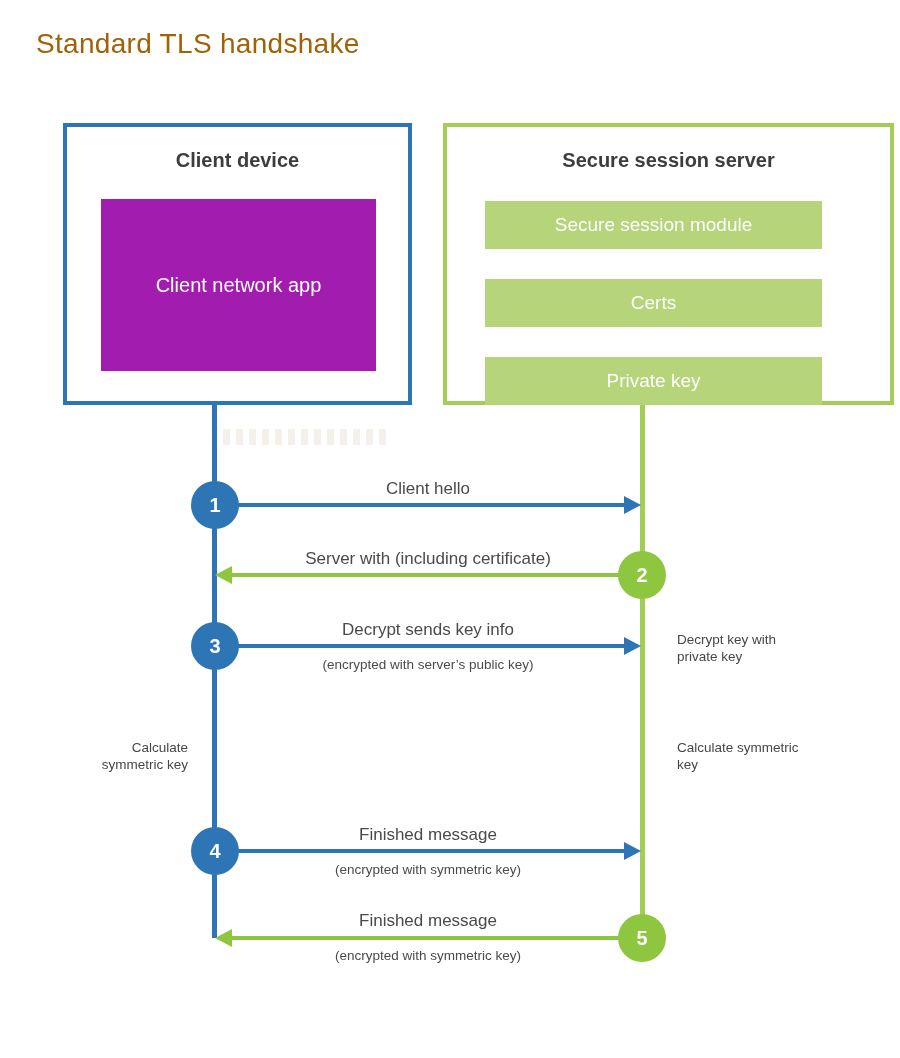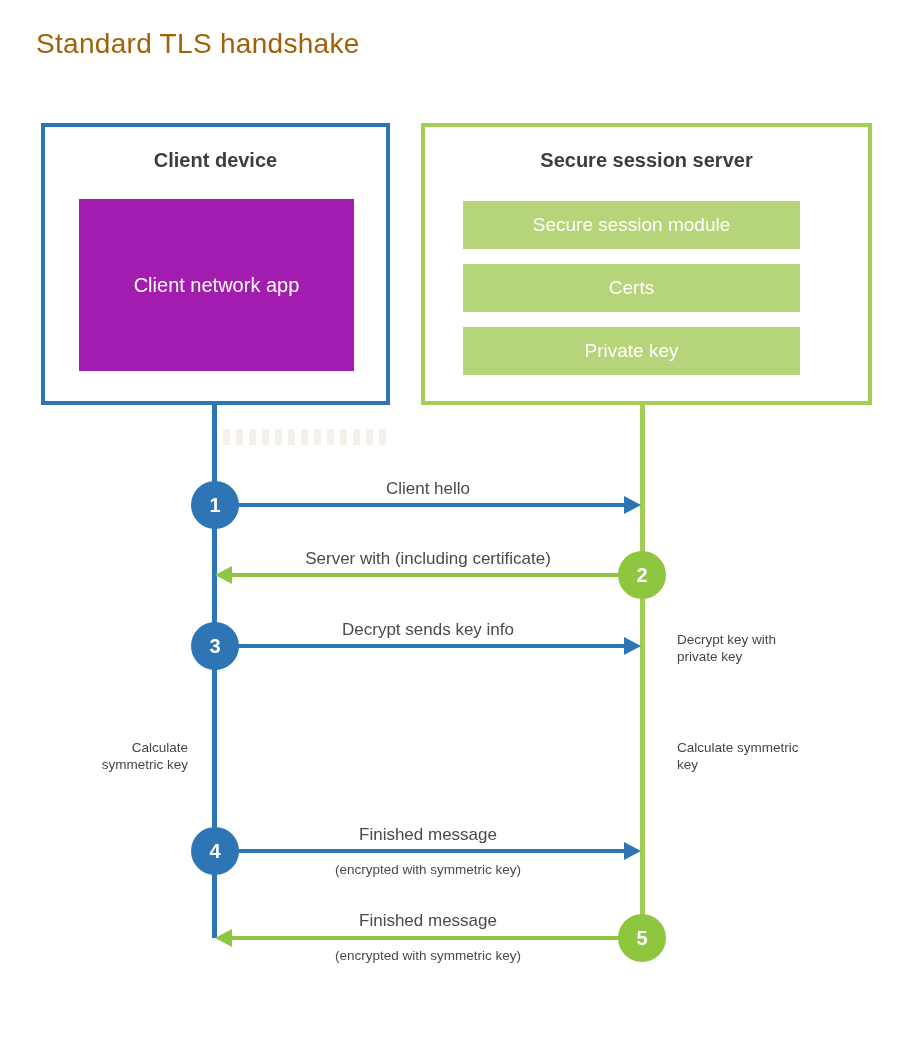--- a/index.html
+++ b/index.html
@@ -9,35 +9,35 @@
   }
   .abs{position:absolute;}
 
   
   .page-title{
     left:36px;top:28px;font-size:28px;font-weight:300;
     color:#a16207;letter-spacing:0.3px;
   }
 
   
-  .actor-box{box-sizing:border-box;top:123px;height:282px;background:#fff;}
+  .actor-box{box-sizing:border-box;top:123px;height:282px;background:#fff;margin-left:22px;}
   .client-box{left:41px;width:349px;border:4px solid #2e75b6;}
   .server-box{left:421px;width:451px;border:4px solid #a3cd54;}
   .actor-title{
     margin-top:22px;text-align:center;font-size:20px;font-weight:700;color:#3d3d3d;
   }
   .client-app{
     position:absolute;left:34px;top:72px;width:275px;height:172px;
     background:#a21caf;display:flex;align-items:center;justify-content:center;
     color:#ffffff;font-size:20px;line-height:27px;text-align:center;
   }
   .client-app span{display:block;width:190px;}
   .module-stack{
     position:absolute;left:38px;top:74px;width:337px;
-    display:flex;flex-direction:column;gap:15px;
+    display:flex;flex-direction:column;gap:30px;
   }
   .module-bar{
     height:48px;background:#b6d479;color:#ffffff;font-size:19px;
     display:flex;align-items:center;justify-content:center;
   }
 
   
   .lifeline{top:405px;width:5px;height:533px;}
   .lifeline.blue{left:212px;background:#2e75b6;}
   .lifeline.green{left:640px;background:#a3cd54;}
@@ -109,20 +109,21 @@
   <div class="abs step-badge blue" style="top:481px">1</div>
 
   <div class="abs msg-label" style="top:549px">Server with (including certificate)</div>
   <div class="abs msg-line green" style="top:573px"></div>
   <div class="abs arrow-head left" style="top:566px"></div>
   <div class="abs step-badge green" style="top:551px">2</div>
 
   <div class="abs msg-label" style="top:620px">Decrypt sends key info</div>
   <div class="abs msg-line blue" style="top:644px"></div>
   <div class="abs arrow-head right" style="top:637px"></div>
+  <div class="abs msg-sub" style="top:657px">(encrypted with server’s public key)</div>
   <div class="abs step-badge blue" style="top:622px">3</div>
 
   <div class="abs side-note note-decrypt">Decrypt key with private key</div>
   <div class="abs side-note note-calc-left">Calculate symmetric key</div>
   <div class="abs side-note note-calc-right">Calculate symmetric key</div>
 
   <div class="abs msg-label" style="top:825px">Finished message</div>
   <div class="abs msg-line blue" style="top:849px"></div>
   <div class="abs arrow-head right" style="top:842px"></div>
   <div class="abs msg-sub" style="top:862px">(encrypted with symmetric key)</div>

